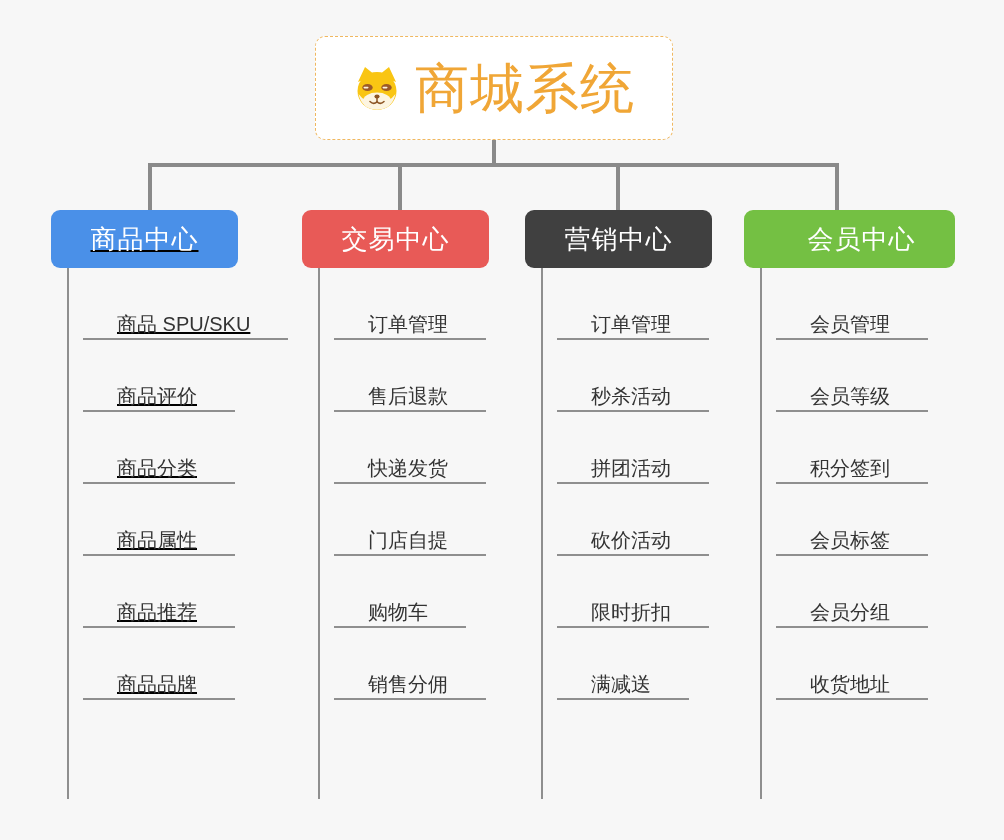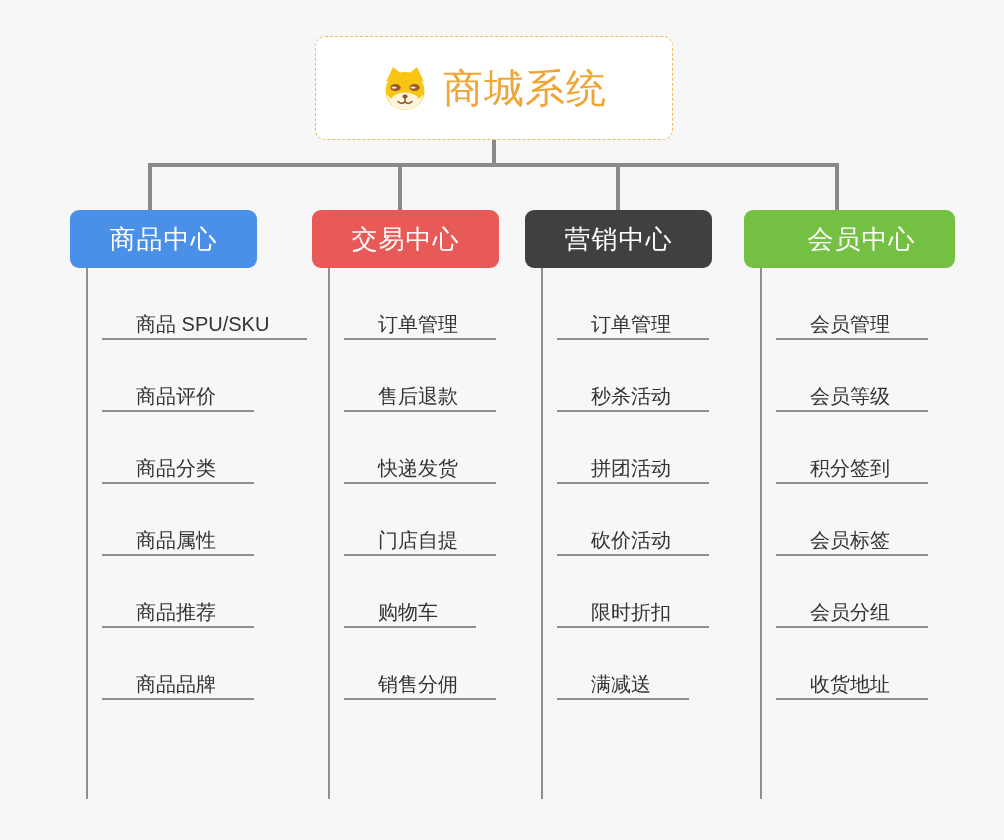--- a/index.html
+++ b/index.html
@@ -9,33 +9,33 @@
     font-family:"Liberation Sans","DejaVu Sans",sans-serif;
   }
 
   
   .root-node {
     position:absolute; left:315px; top:36px; width:358px; height:104px;
     background:#ffffff; border:1px dashed #f0b860; border-radius:10px;
     display:flex; align-items:center; justify-content:center; gap:14px;
     box-sizing:border-box;
   }
-  .root-title { font-size:40px; letter-spacing:1px; line-height:1; }
+  .root-title { font-size:54px; letter-spacing:1px; line-height:1; }
 
   
   .line { position:absolute; background:#8a8a8a; }
   .stub-root { left:492px; top:140px; width:4px; height:24px; }
   .bus      { left:148px; top:163px; width:691px; height:4px; border-radius:2px; }
   .drop     { top:163px; width:4px; height:47px; }
   .drop-1 { left:148px; } .drop-2 { left:398px; }
   .drop-3 { left:616px; } .drop-4 { left:835px; }
 
   
   .branch { position:absolute; top:210px; }
-  .branch-1 { left:70px; } .branch-2 { left:312px; }
+  .branch-1 { left:51px;text-decoration:underline; } .branch-2 { left:302px; }
   .branch-3 { left:525px; } .branch-4 { left:744px; }
   .branch-header {
     width:187px; height:58px; border-radius:9px;
     display:flex; align-items:center; justify-content:center;
     color:#ffffff; font-size:26px; letter-spacing:1px;
   }
   .spine { position:absolute; left:16px; top:58px; width:2px; height:531px; background:#8f8f8f; }
   .item {
     margin-left:32px; width:fit-content; height:72px; box-sizing:border-box;
     display:flex; align-items:flex-end;

